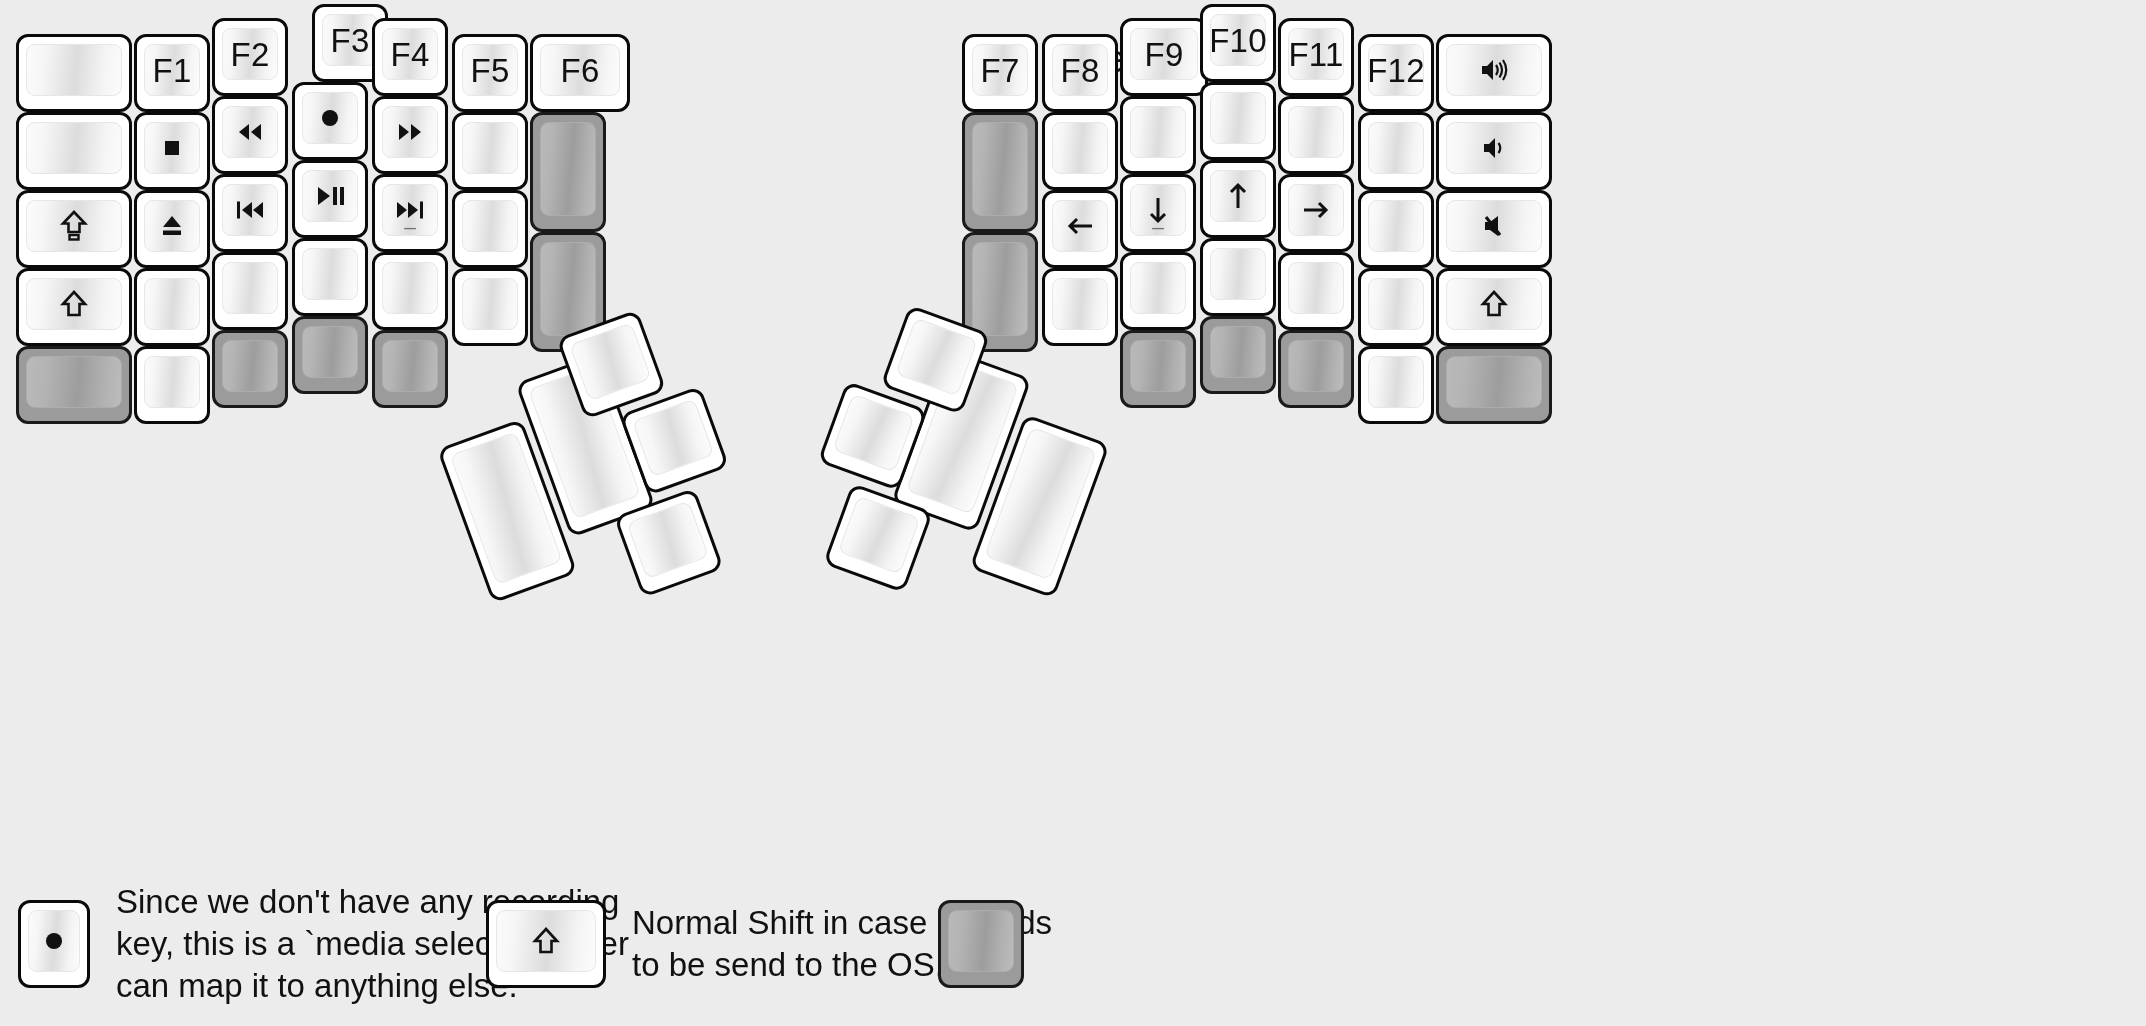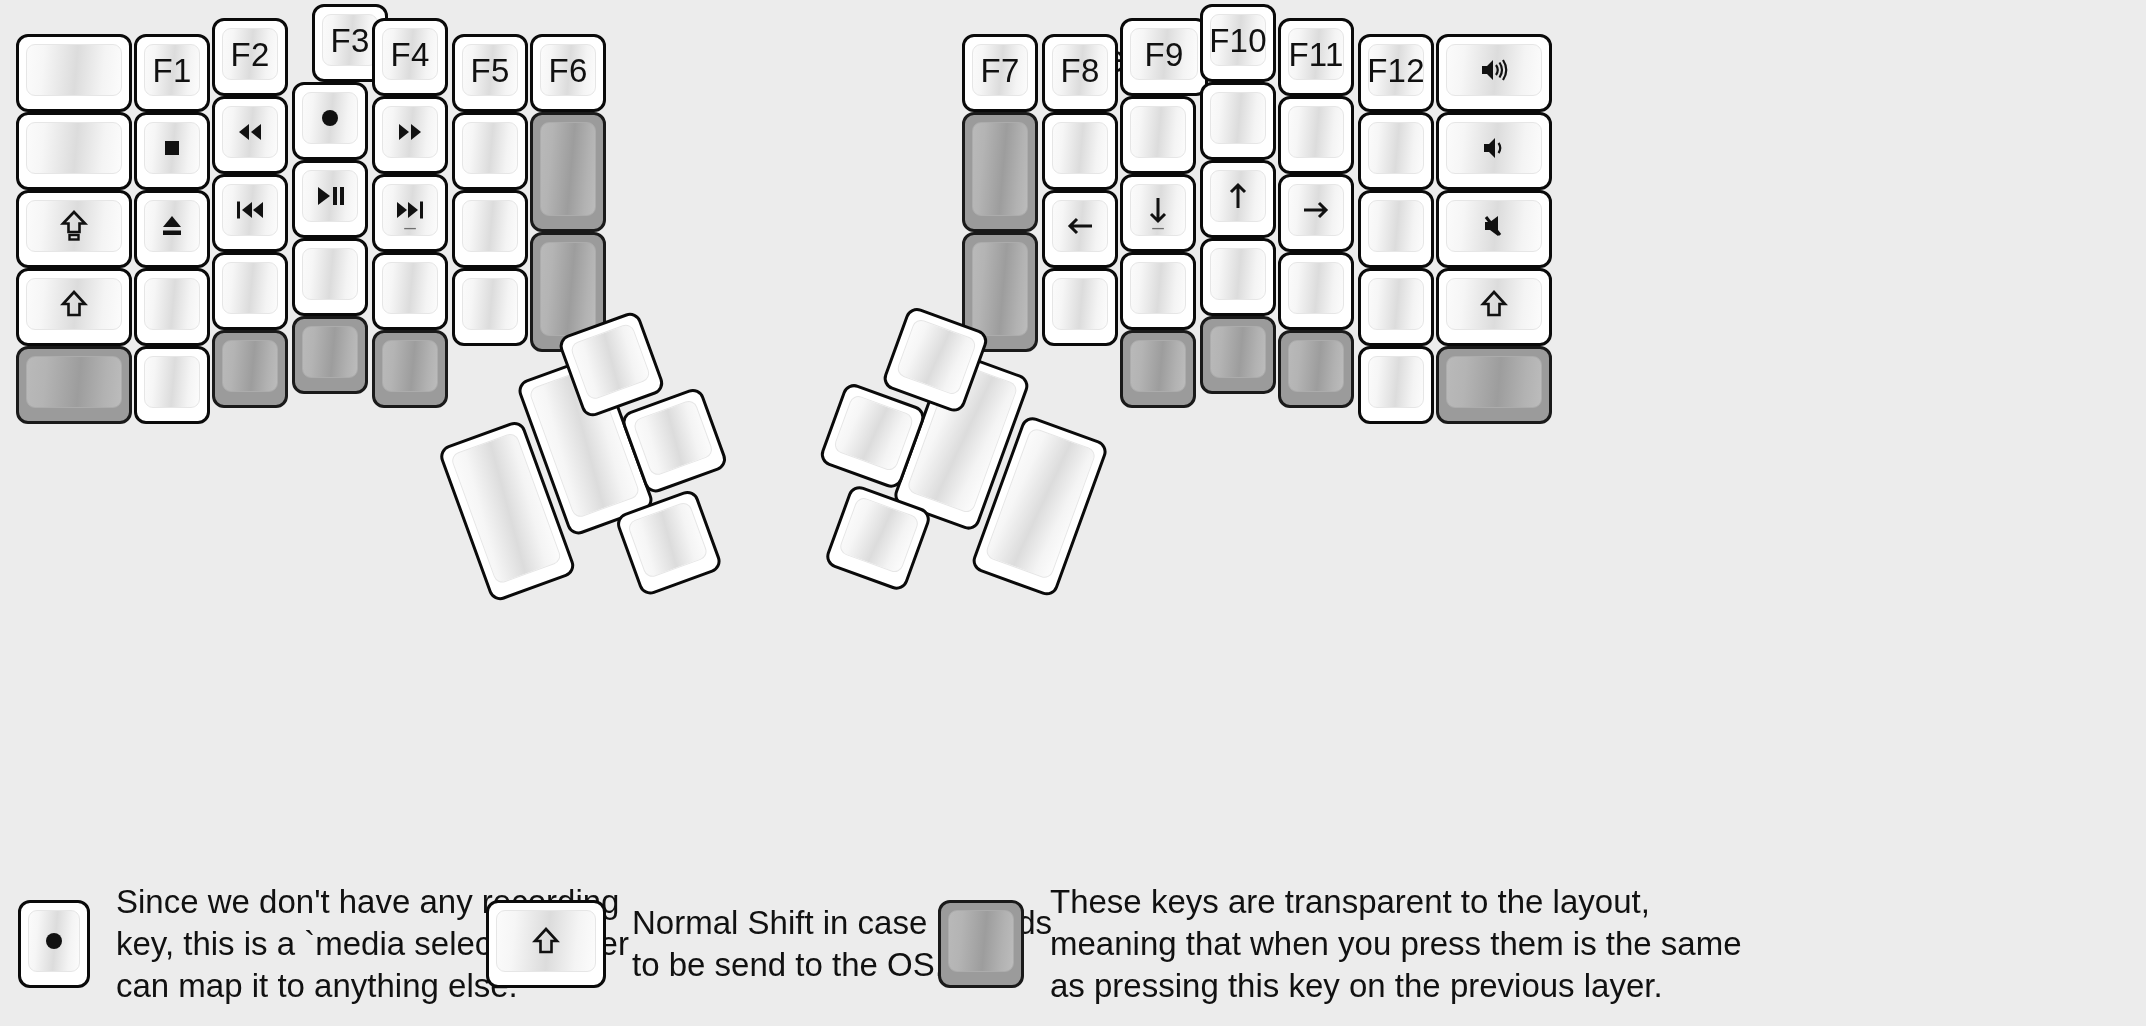--- a/index.html
+++ b/index.html
@@ -272,21 +272,21 @@
       </div>
       <div class="key" style="left: 452px; top: 112px; width: 76px; height: 78px;">
         <div class="cap"></div>
       </div>
       <div class="key" style="left: 452px; top: 190px; width: 76px; height: 78px;">
         <div class="cap"></div>
       </div>
       <div class="key" style="left: 452px; top: 268px; width: 76px; height: 78px;">
         <div class="cap"></div>
       </div>
-      <div class="key" style="left: 530px; top: 34px; width: 76px; height: 78px; padding-left: 32px;">
+      <div class="key" style="left: 530px; top: 34px; width: 100px; height: 78px; padding-left: 32px;">
         <div class="cap">
           <span class="lbl">F6</span>
         </div>
       </div>
       <div class="key trans" style="left: 530px; top: 112px; width: 76px; height: 120.12px;">
         <div class="cap"></div>
       </div>
       <div class="key trans" style="left: 530px; top: 232.12px; width: 76px; height: 120.12px;">
         <div class="cap"></div>
       </div>
@@ -478,23 +478,20 @@
             </span>
           </div>
         </div>
         <div class="legtext">Normal Shift in case it needs
 to be send to the OS.</div>
       </div>
       <div class="leg" style="left: 938px;">
         <div class="legkey trans" style="width: 86px; height: 88px;">
           <div class="cap"></div>
         </div>
-        <div class="legtext">These keys are transparent to the layout,
-meaning that when you press them is the same
-as pressing this key on the previous layer.</div>
       </div>
     </div>
 <div class="thumb" style="left: 0px; top: 0px; width: 2146px; height: 1026px; transform-origin: 620px 470px; transform: rotate(-20deg);">
       <div class="key" style="left: 455px; top: 388px; width: 90px; height: 164px;">
         <div class="cap"></div>
       </div>
       <div class="key" style="left: 551px; top: 353px; width: 90px; height: 164px;">
         <div class="cap"></div>
       </div>
       <div class="key" style="left: 605px; top: 325px; width: 86px; height: 86px;">

